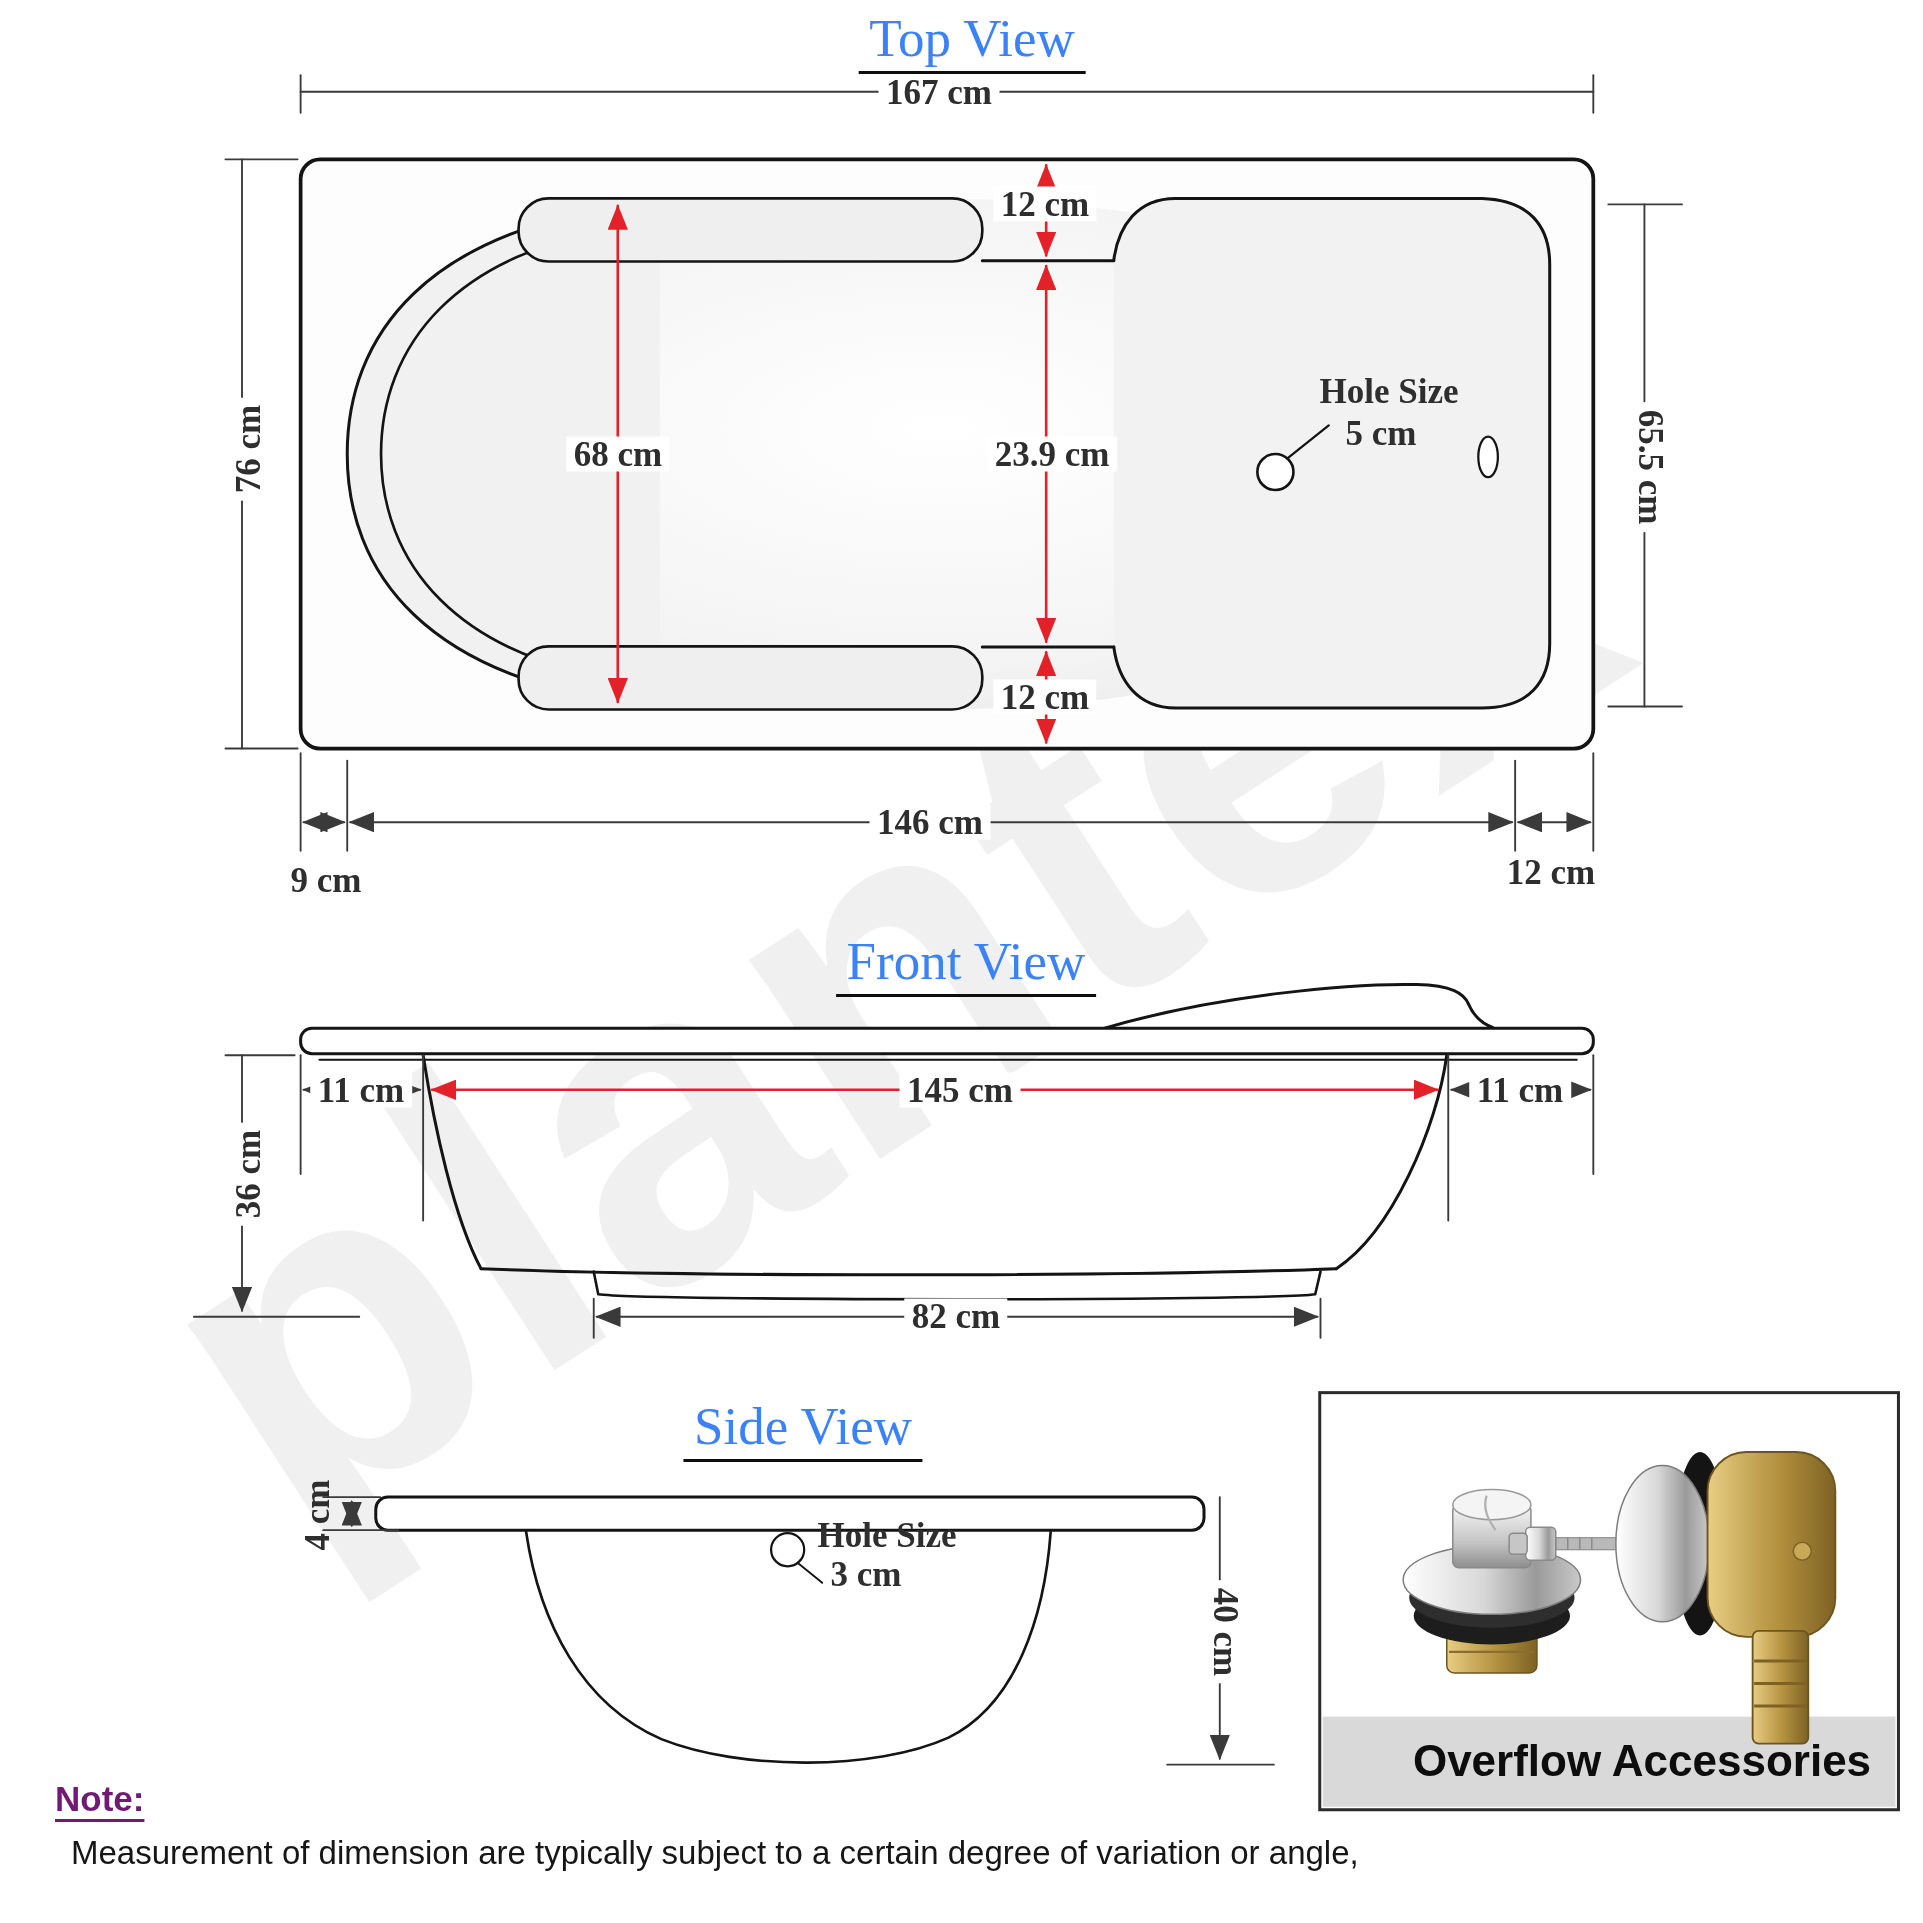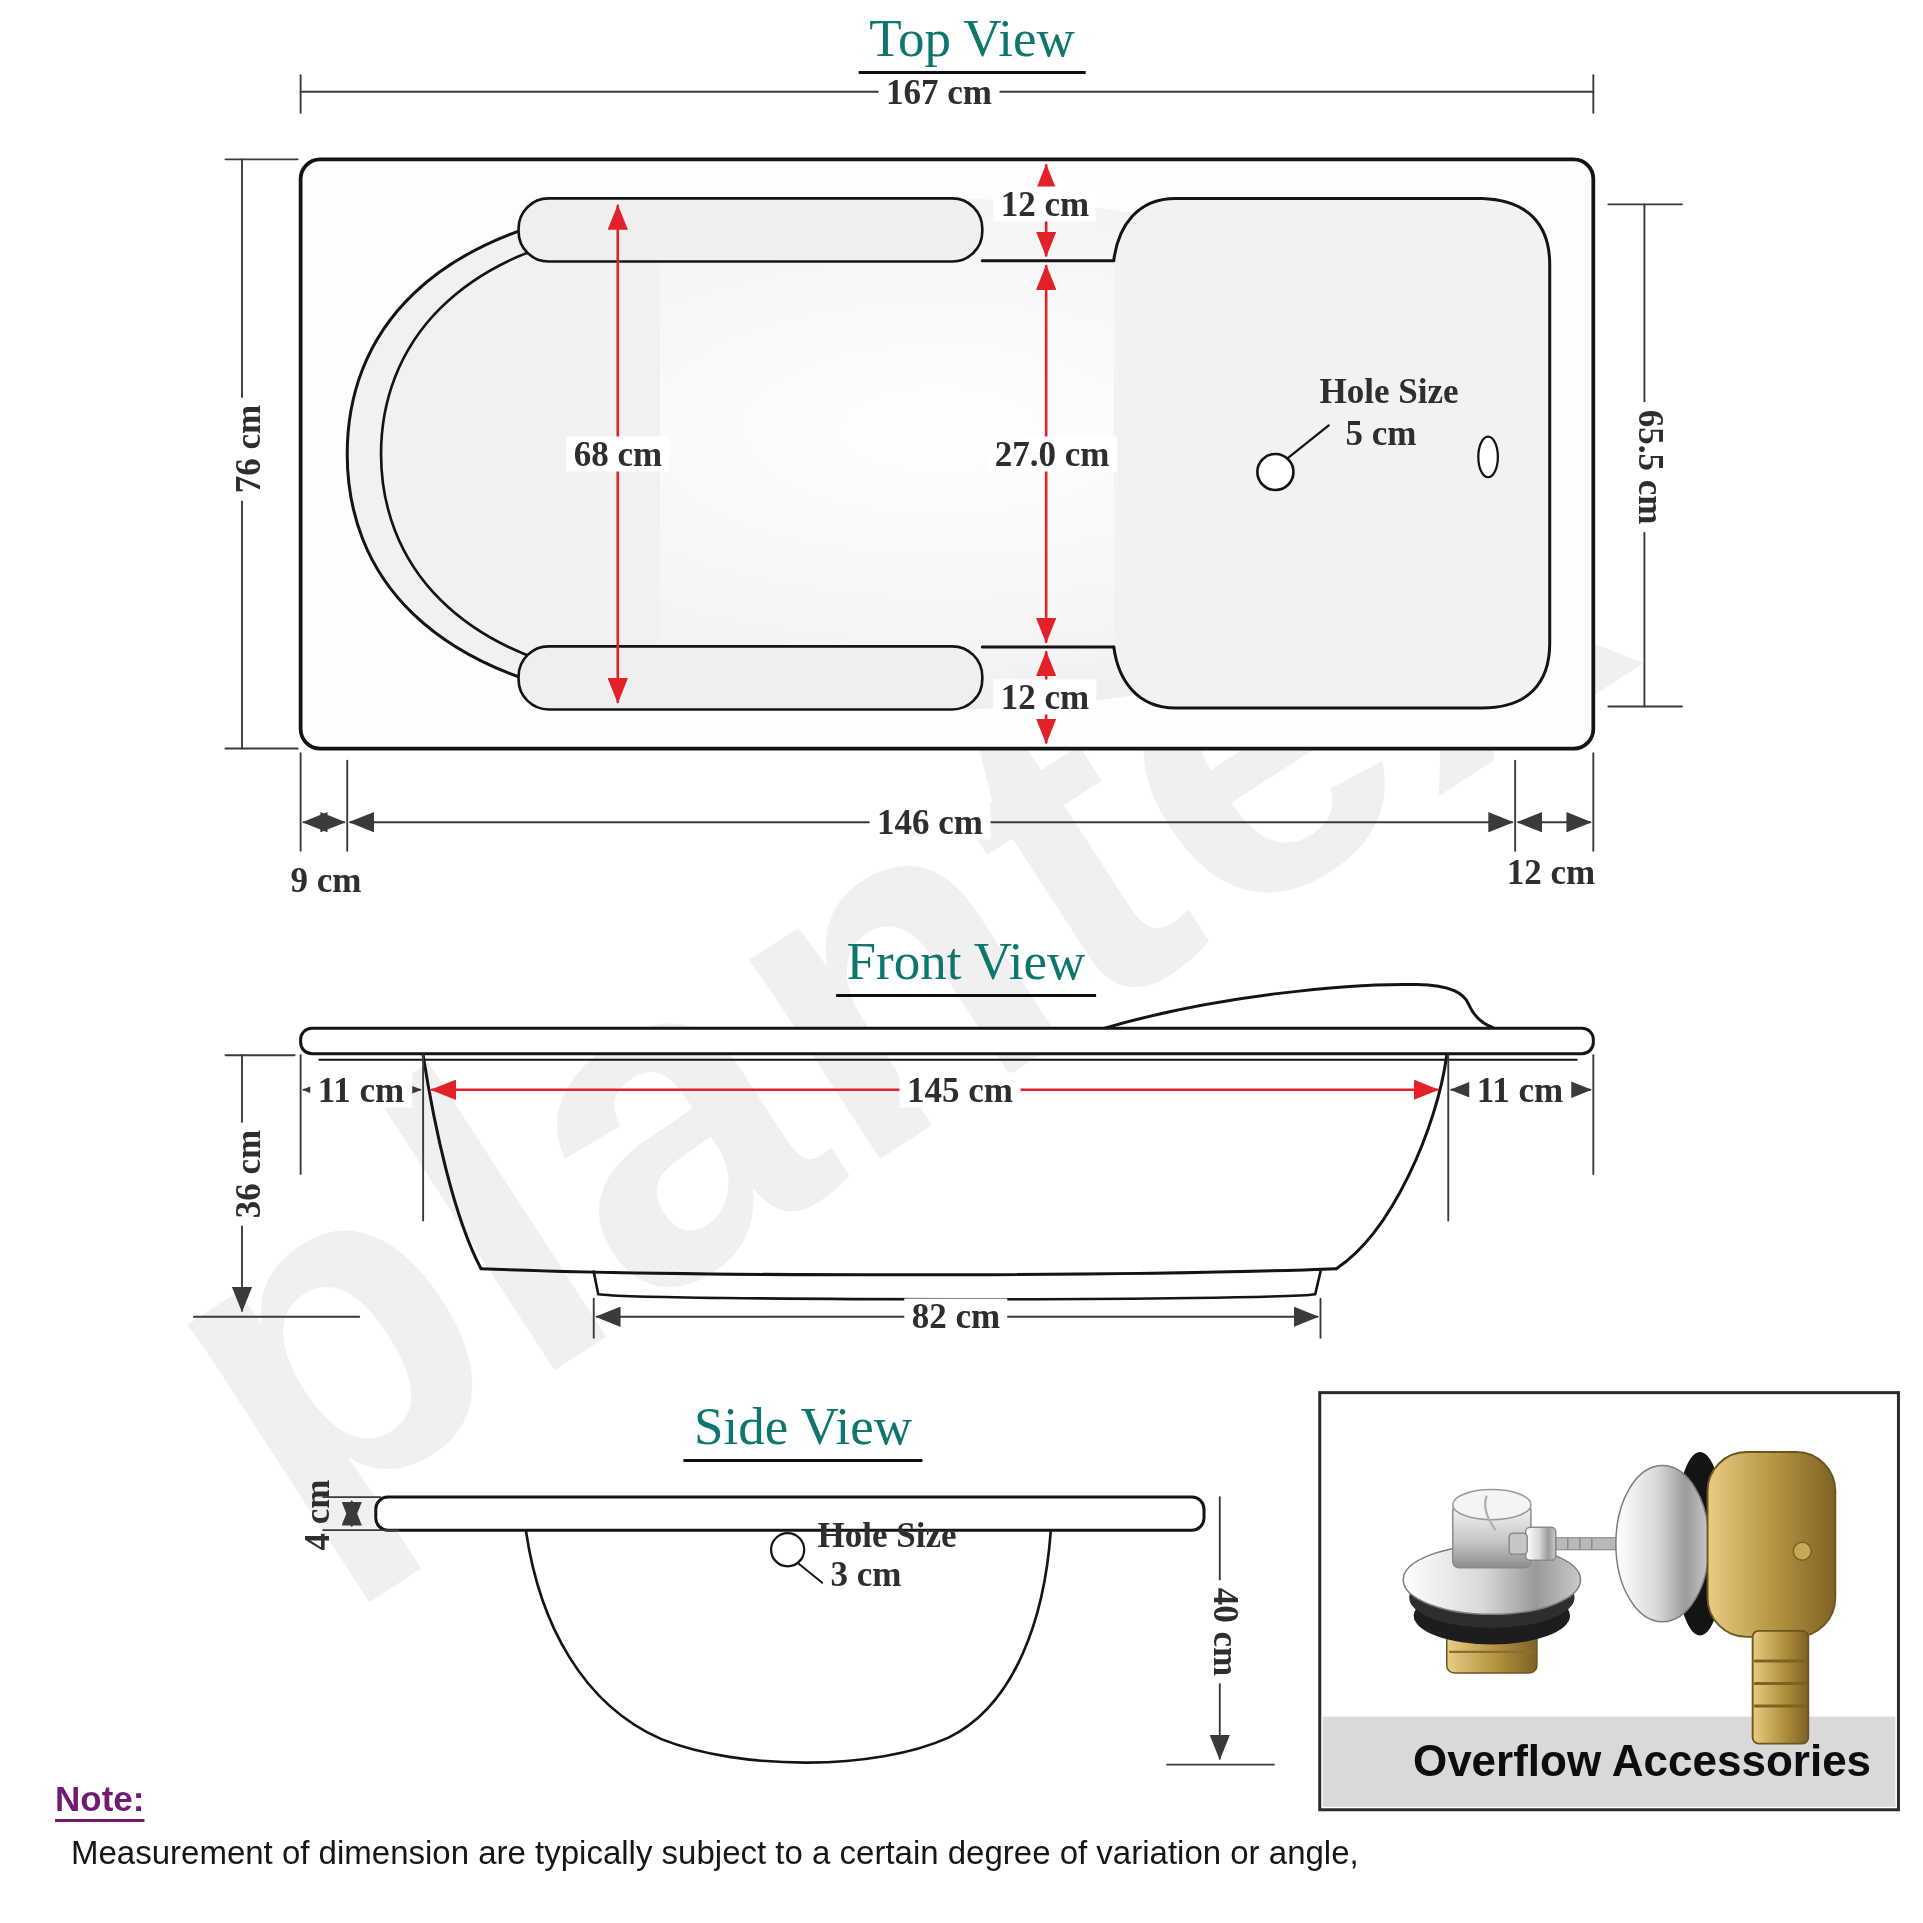--- a/index.html
+++ b/index.html
@@ -1,21 +1,21 @@
 <!DOCTYPE html>
 <html style="font-size:12px"><head>
 <meta charset="utf-8">
 <style>
   html,body{margin:0;padding:0;background:#ffffff;width:1924px;height:1924px;overflow:hidden;}
   #canvas{position:relative;width:1924px;height:1924px;background:#ffffff;font-family:"Liberation Serif",serif;}
   #watermark{position:absolute;left:887px;top:969px;transform:translate(-50%,-50%) rotate(-33deg);
     font-family:"Liberation Sans",sans-serif;font-weight:700;font-size:451px;letter-spacing:6px;
     color:#8f8f8f;opacity:.13;white-space:nowrap;user-select:none;}
   svg.linework{position:absolute;left:0;top:0;}
-  .vtitle{position:absolute;transform:translateX(-50%);font:400 53px "Liberation Serif",serif;color:#0f766e;
+  .vtitle{position:absolute;transform:translateX(-50%);font:400 53px "Liberation Serif",serif;color:#3b82f6;
     border-bottom:3.8px solid #0e0e0e;padding:0 10.5px 4.5px 10.5px;white-space:nowrap;line-height:1.05;}
   .dim{position:absolute;transform:translate(-50%,-50%);font:700 35px "Liberation Serif",serif;color:#2e2e2e;
     background:#ffffff;padding:0 7.5px;white-space:nowrap;line-height:1.0;}
   .dim.nobg{background:transparent;padding:0;}
   .dim.rL{transform:translate(-50%,-50%) rotate(-90deg);}
   .dim.rR{transform:translate(-50%,-50%) rotate(90deg);}
   .caption{position:absolute;transform:translate(-50%,-50%);font:600 44px "Liberation Sans",sans-serif;color:#0d0d0d;white-space:nowrap;}
   .note-label{position:absolute;font:700 35px "Liberation Sans",sans-serif;color:#701a75;text-decoration:underline;text-underline-offset:7.5px;}
   .note-line{position:absolute;font:400 33px "Liberation Sans",sans-serif;color:#161616;white-space:nowrap;}
 </style>
@@ -187,21 +187,21 @@
         <line x1="2334" y1="2270" x2="2404" y2="2270" stroke="#7e6224" stroke-width="4"></line>
         <circle cx="2398" cy="2064" r="12" fill="#c8a955" stroke="#7e6224" stroke-width="2"></circle>
       </g>
     </g>
   </svg>
 
   <div class="vtitle" style="left:972px;top:10.5px;">Top View</div>
   <div class="dim" style="left:939px;top:92px;">167 cm</div>
   <div class="dim" style="left:1045px;top:204px;">12 cm</div>
   <div class="dim" style="left:618px;top:454px;">68 cm</div>
-  <div class="dim" style="left:1052px;top:454px;">27.0 cm</div>
+  <div class="dim" style="left:1052px;top:454px;">23.9 cm</div>
   <div class="dim nobg" style="left:1389px;top:391px;">Hole Size</div>
   <div class="dim nobg" style="left:1381px;top:433px;">5 cm</div>
   <div class="dim rL" style="left:248px;top:449px;">76 cm</div>
   <div class="dim rR" style="left:1650px;top:467px;">65.5 cm</div>
   <div class="dim" style="left:1045px;top:697px;">12 cm</div>
   <div class="dim" style="left:930px;top:822px;">146 cm</div>
   <div class="dim nobg" style="left:326px;top:880px;">9 cm</div>
   <div class="dim nobg" style="left:1551px;top:872px;">12 cm</div>
 
   <div class="vtitle" style="left:966px;top:934px;">Front View</div>

